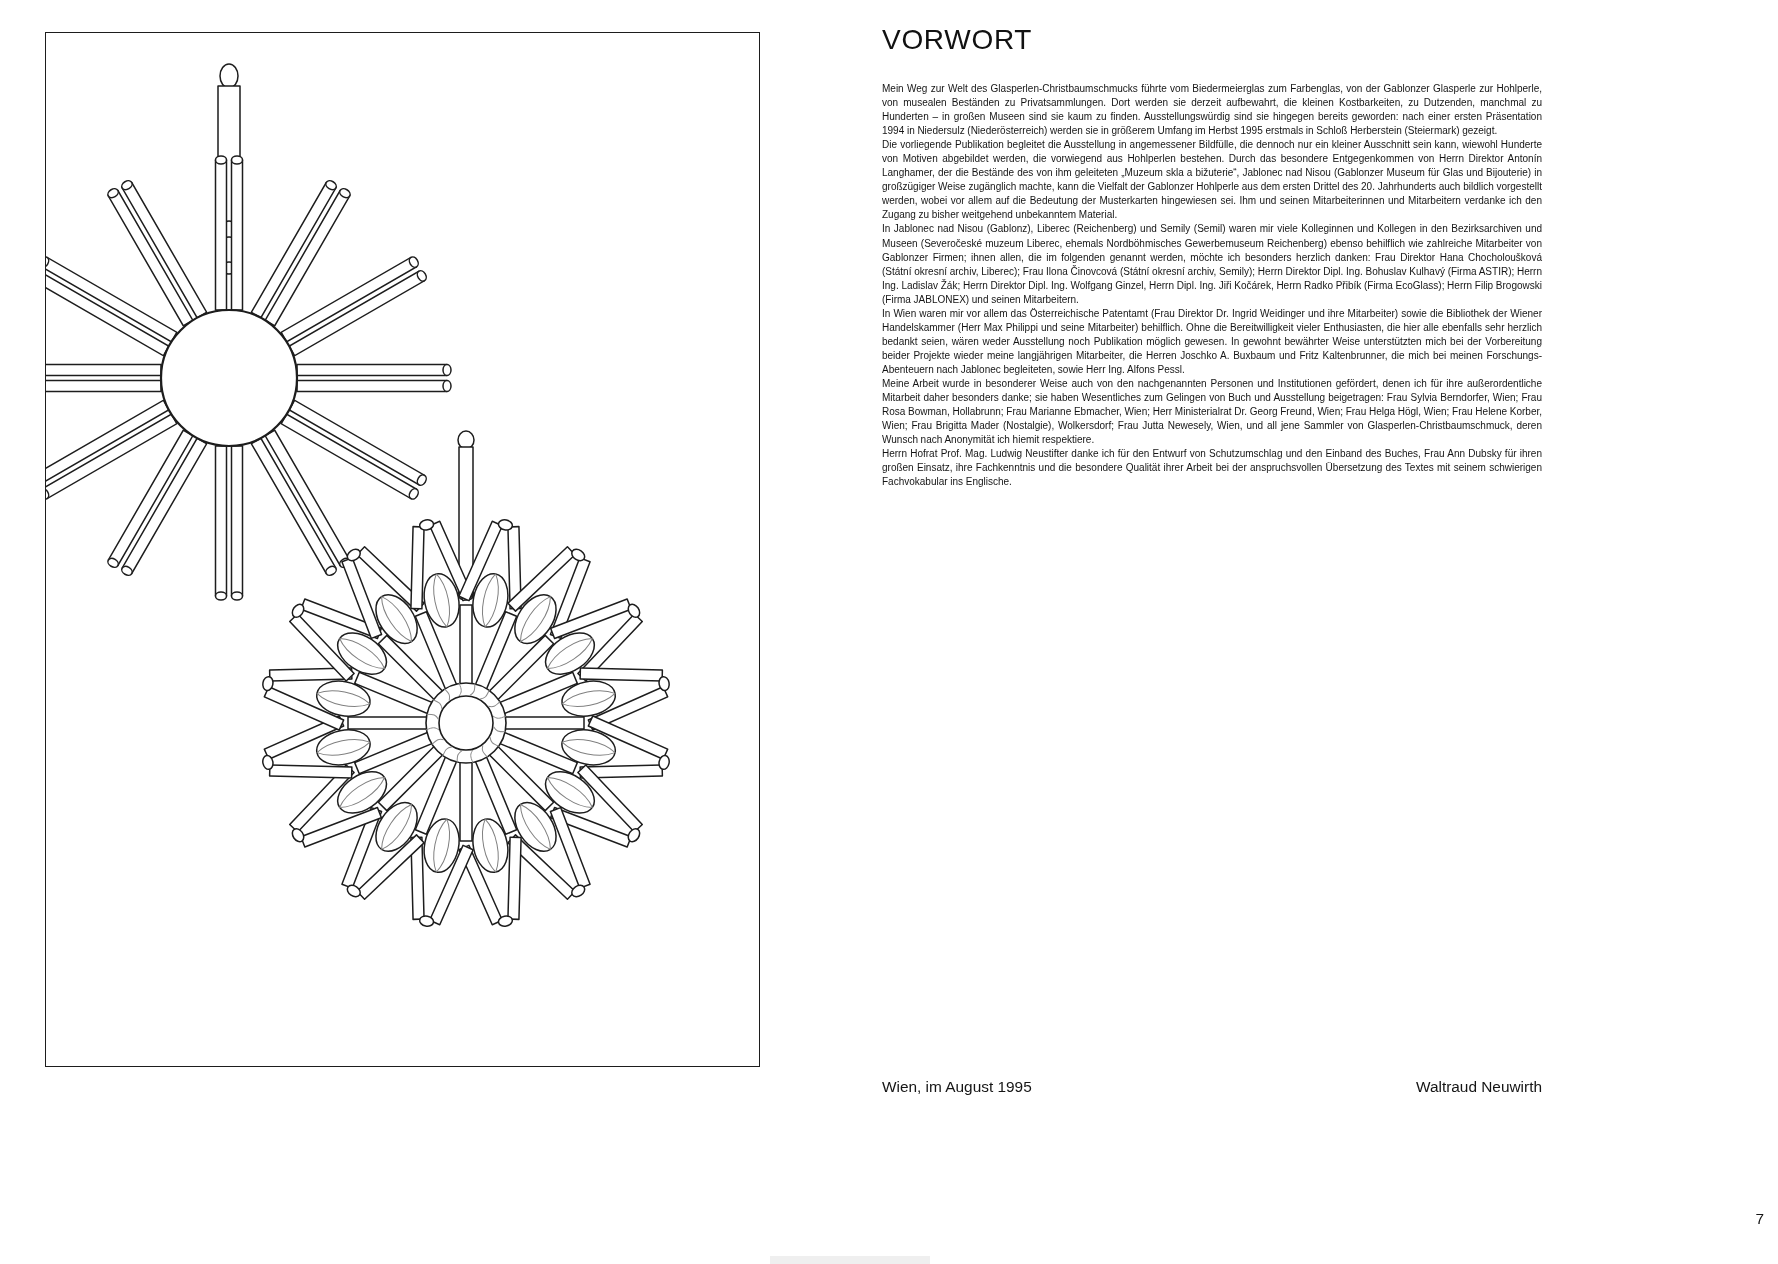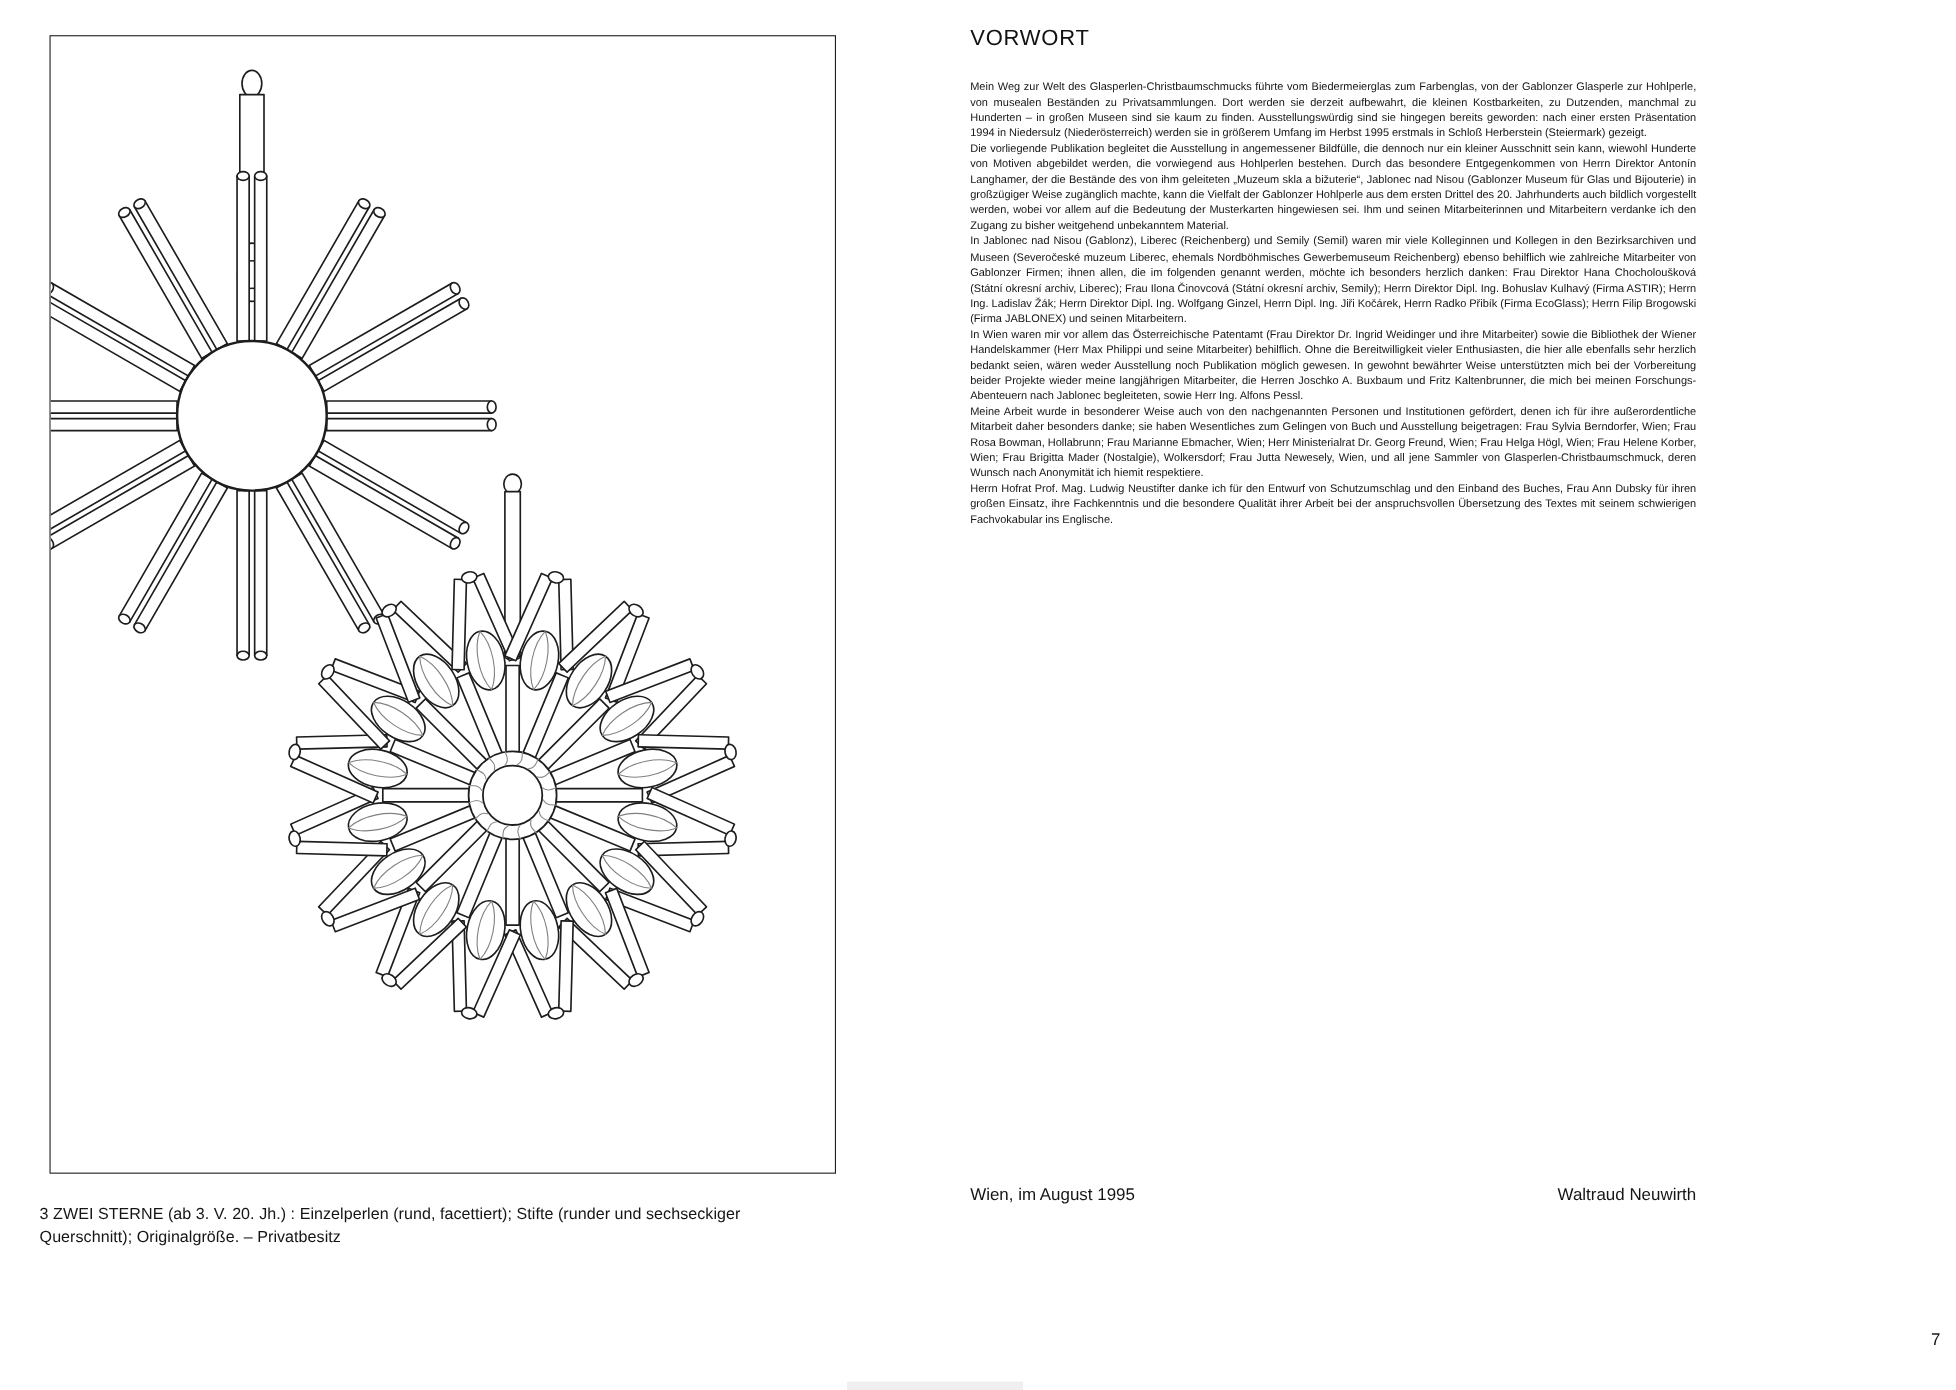--- a/index.html
+++ b/index.html
@@ -66,21 +66,21 @@
     flex: 1 1 auto;
     height: 1264px;
   }
   .text-col {
     position: absolute;
     left: 14px;
     top: 24px;
     width: 660px;
   }
   .vorwort-title {
-    font-size: 20px;
+    font-size: 28px;
     letter-spacing: 0.7px;
     font-weight: 400;
     margin: 0 0 26px 0;
     color: #111;
   }
   .body-para {
     font-size: 10px;
     line-height: 1.405;
     text-align: justify;
     margin: 0;
@@ -543,21 +543,20 @@
                   <path d="M-7,-40 C -4,-33 -4,-31 -7,-27"></path>
                 </g>
             </g>
           </g>
 
         </g>
       </svg>
     </div>
 
     <div class="caption-block">
-      <p class="caption-para">3  ZWEI STERNE (ab 3. V. 20. Jh.) : Einzelperlen (rund, facettiert); Stifte (runder und sechseckiger Querschnitt); Originalgröße. – Privatbesitz</p>
     </div>
   </div>
 
   <div class="gutter"></div>
 
   <div class="right-page">
     <div class="text-col">
       <h1 class="vorwort-title">VORWORT</h1>
       <p class="body-para">Mein Weg zur Welt des Glasperlen-Christbaumschmucks führte vom Biedermeierglas zum Farbenglas, von der Gablonzer Glasperle zur Hohlperle, von musealen Beständen zu Privatsammlungen. Dort werden sie derzeit aufbewahrt, die kleinen Kostbarkeiten, zu Dutzenden, manchmal zu Hunderten – in großen Museen sind sie kaum zu finden. Ausstellungswürdig sind sie hingegen bereits geworden: nach einer ersten Präsentation 1994 in Niedersulz (Niederösterreich) werden sie in größerem Umfang im Herbst 1995 erstmals in Schloß Herberstein (Steiermark) gezeigt.</p>
       <p class="body-para">Die vorliegende Publikation begleitet die Ausstellung in angemessener Bildfülle, die dennoch nur ein kleiner Ausschnitt sein kann, wiewohl Hunderte von Motiven abgebildet werden, die vorwiegend aus Hohlperlen bestehen. Durch das besondere Entgegenkommen von Herrn Direktor Antonín Langhamer, der die Bestände des von ihm geleiteten „Muzeum skla a bižuterie“, Jablonec nad Nisou (Gablonzer Museum für Glas und Bijouterie) in großzügiger Weise zugänglich machte, kann die Vielfalt der Gablonzer Hohlperle aus dem ersten Drittel des 20. Jahrhunderts auch bildlich vorgestellt werden, wobei vor allem auf die Bedeutung der Musterkarten hingewiesen sei. Ihm und seinen Mitarbeiterinnen und Mitarbeitern verdanke ich den Zugang zu bisher weitgehend unbekanntem Material.</p>

